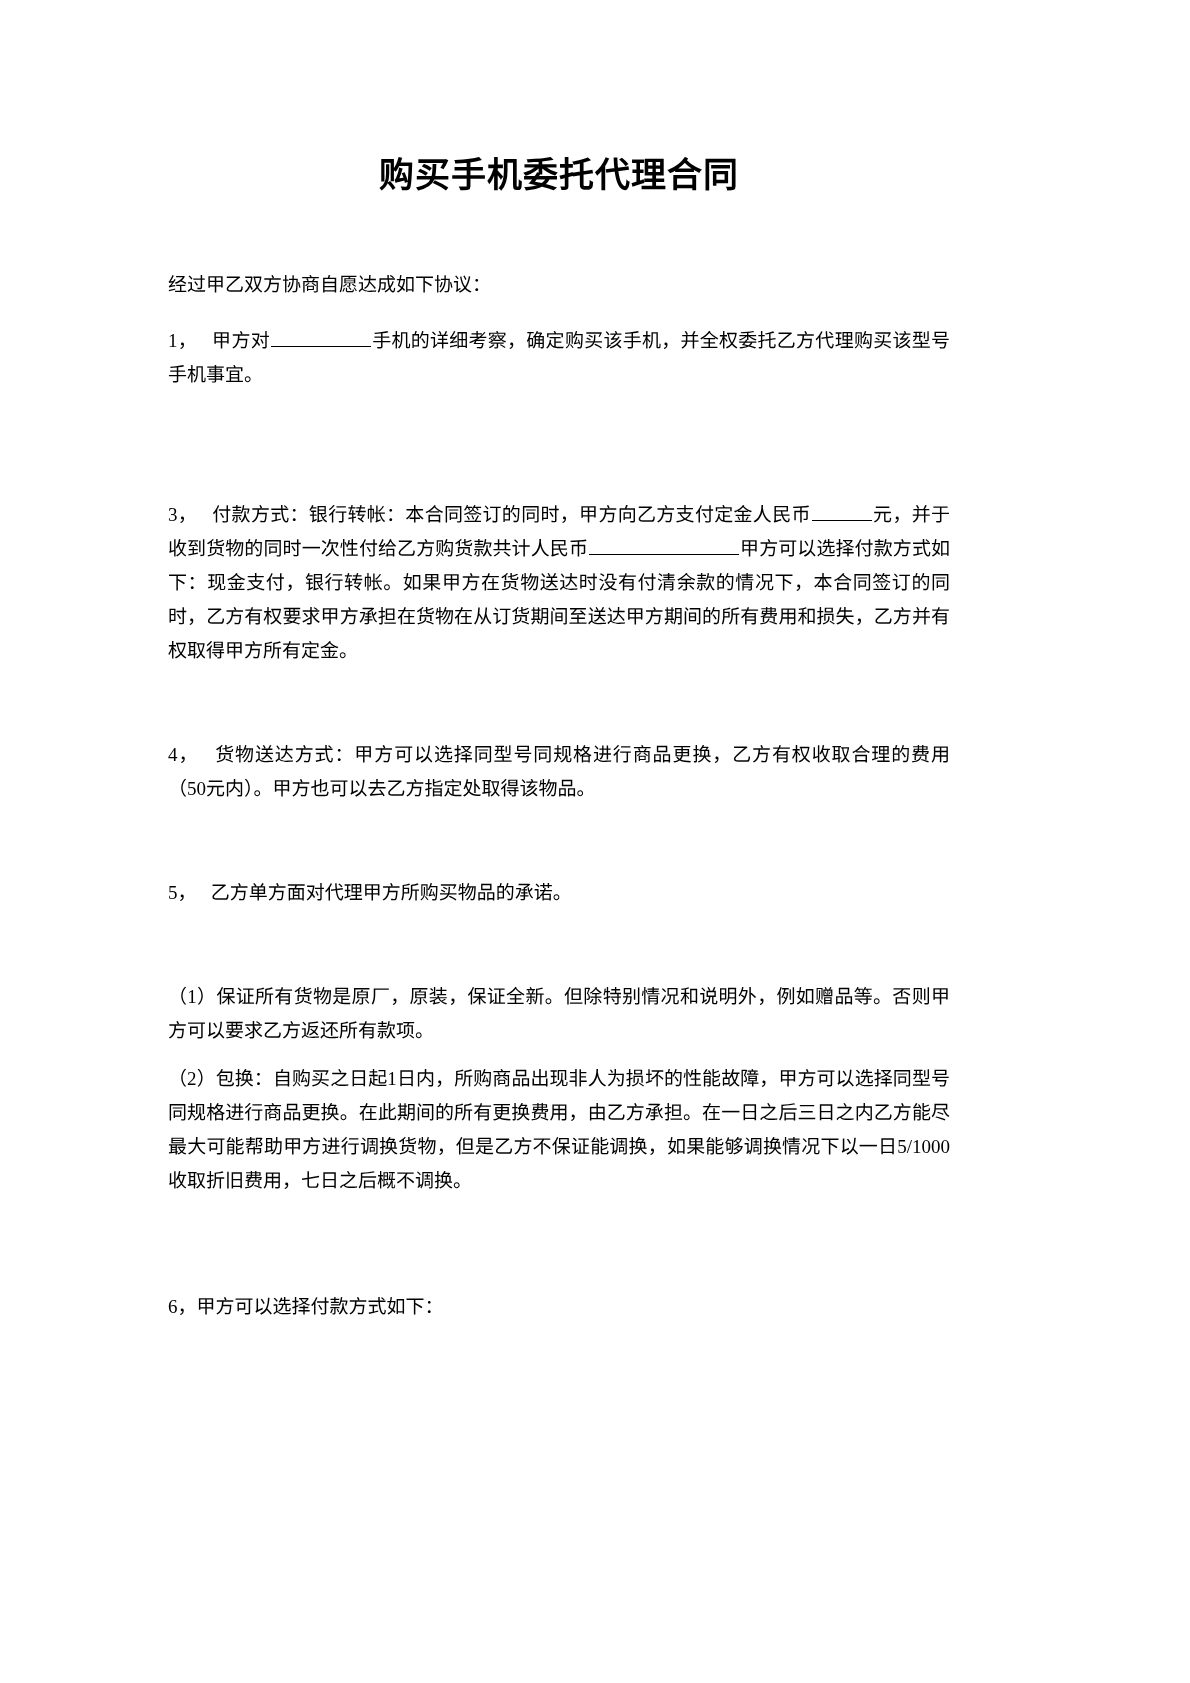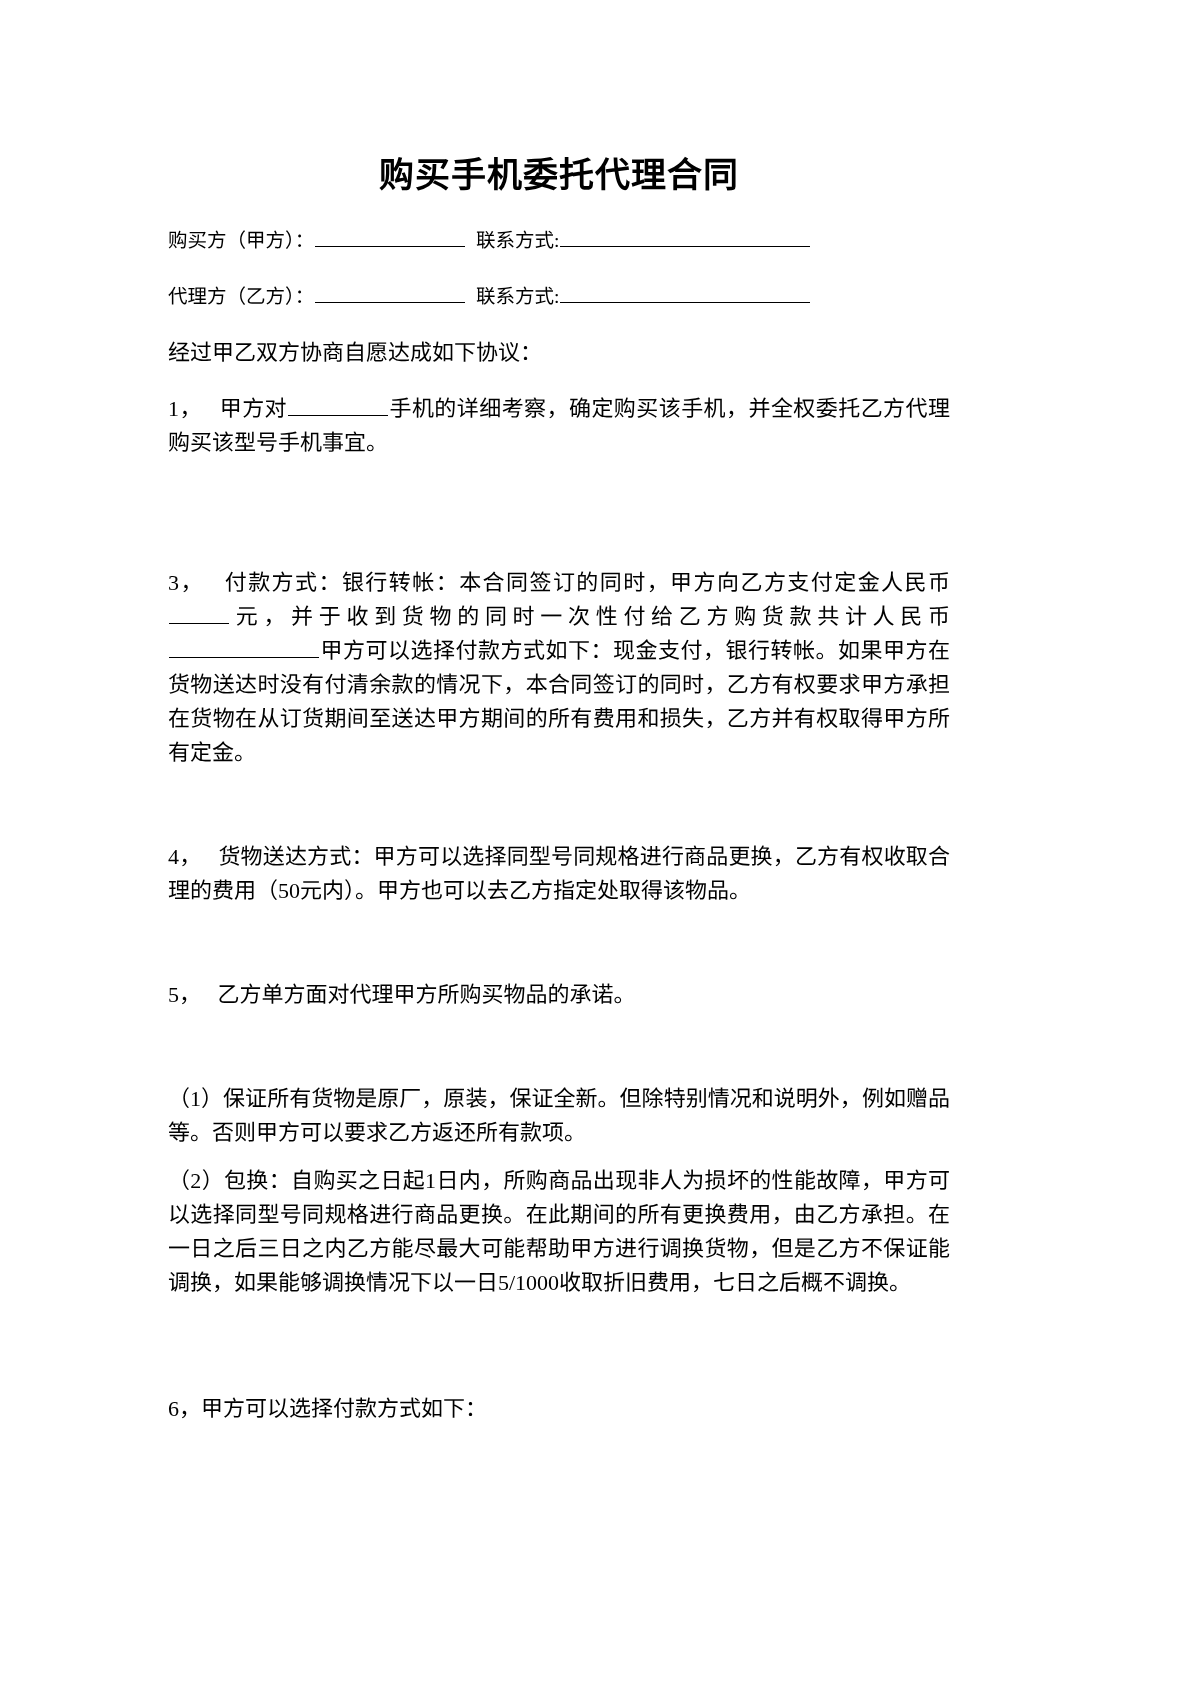--- a/index.html
+++ b/index.html
@@ -30,21 +30,21 @@
   }
   .doc-title {
     font-size: 35px;
     font-weight: bold;
     text-align: center;
     letter-spacing: 1px;
     margin: 0 0 26px 0;
     line-height: 1.25;
   }
   .para {
-    font-size: 22px;
+    font-size: 19px;
     line-height: 34px;
     text-align: justify;
     text-justify: inter-ideograph;
     margin: 0;
     white-space: pre-wrap;
   }
   .gap-xs { height: 14px; }
   .gap-s  { height: 22px; }
   .gap-l  { height: 70px; }
   .gap-xl { height: 92px; }
@@ -68,25 +68,23 @@
   .indent-num { letter-spacing: 0; }
 </style>
 </head>
 <body>
 
 <div class="page">
   <div class="content">
 
     <h1 class="doc-title">购买手机委托代理合同</h1>
 
-    <p class="party-line"><span>购买方（甲方）：</span><span class="blank b-long"></span>&nbsp;&nbsp;<span>联系方式:</span><span class="blank b-xlong"></span></p>
 
     <div class="gap-s"></div>
 
-    <p class="party-line"><span>代理方（乙方）：</span><span class="blank b-long"></span>&nbsp;&nbsp;<span>联系方式:</span><span class="blank b-xlong"></span></p>
 
     <div class="gap-s"></div>
 
     <p class="para">经过甲乙双方协商自愿达成如下协议：</p>
 
     <div class="gap-s"></div>
 
     <p class="para"><span class="indent-num">1，</span>&nbsp;&nbsp;&nbsp;<span>甲方对</span><span class="blank b-mid"></span><span>手机的详细考察，确定购买该手机，并全权委托乙方代理购买该型号手机事宜。</span></p>
 
     <div class="gap-xs"></div>

